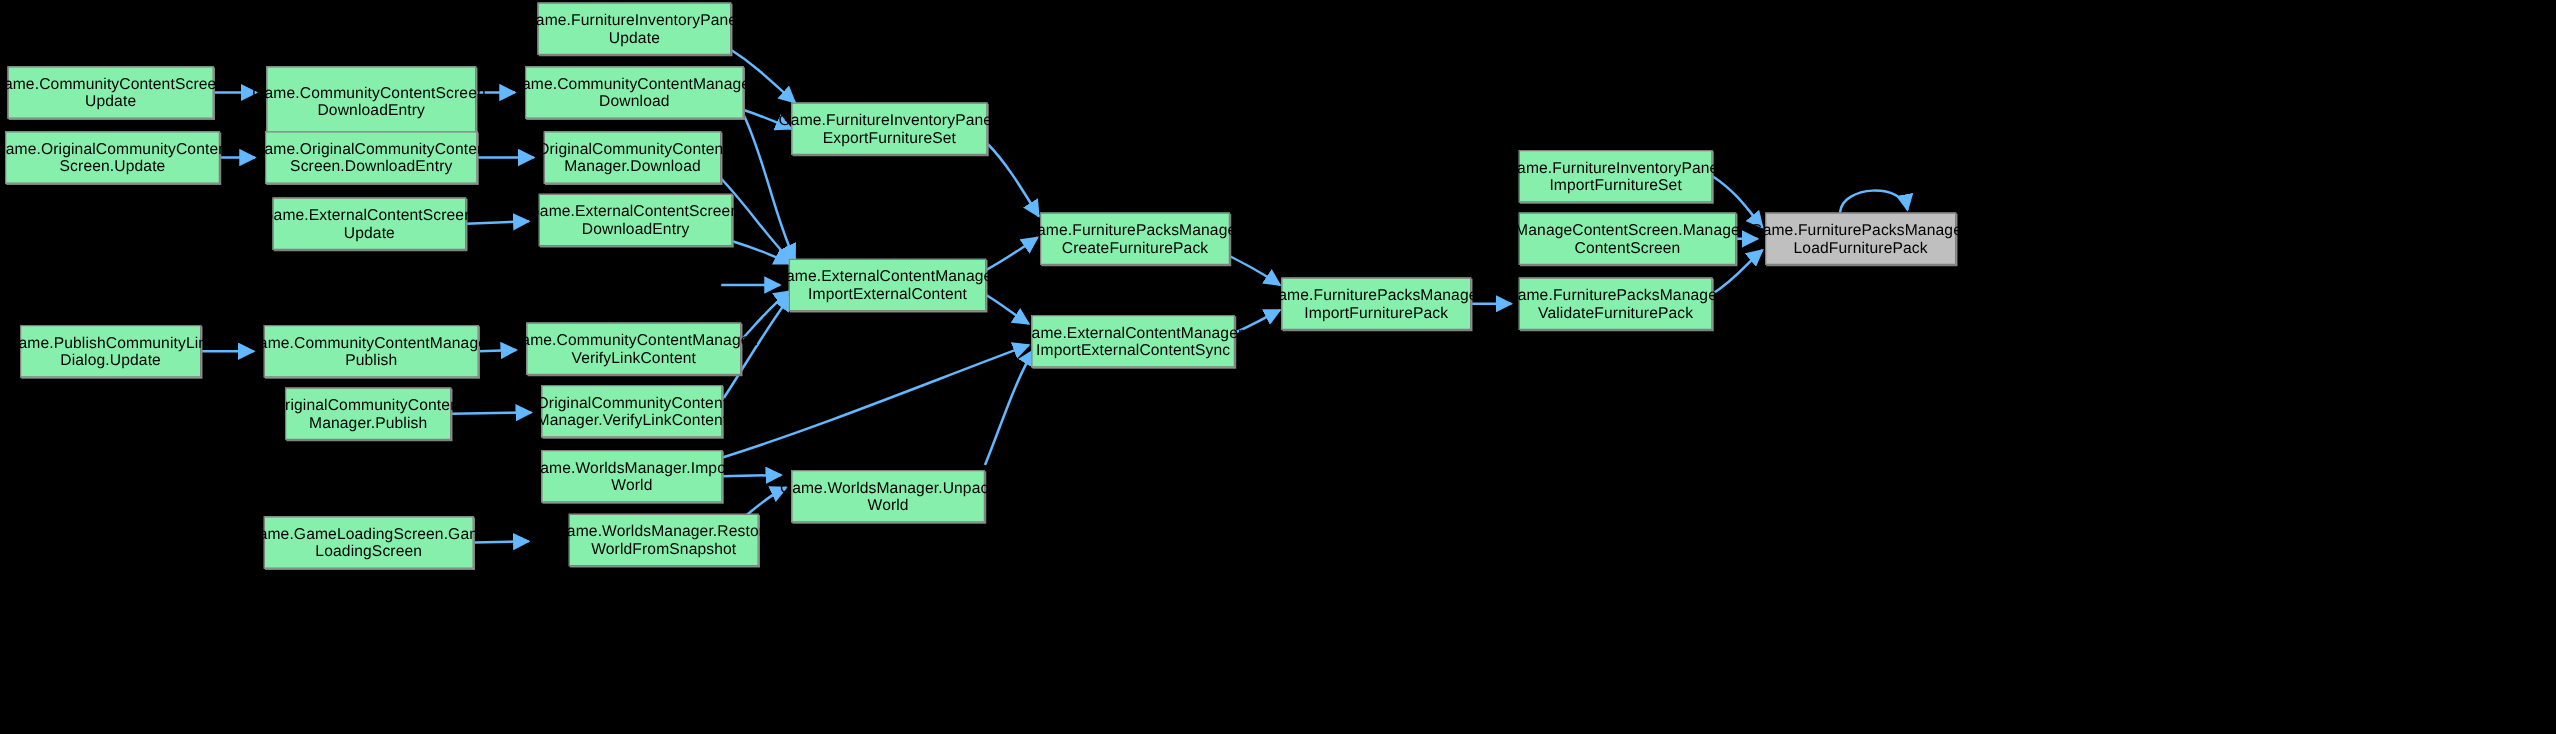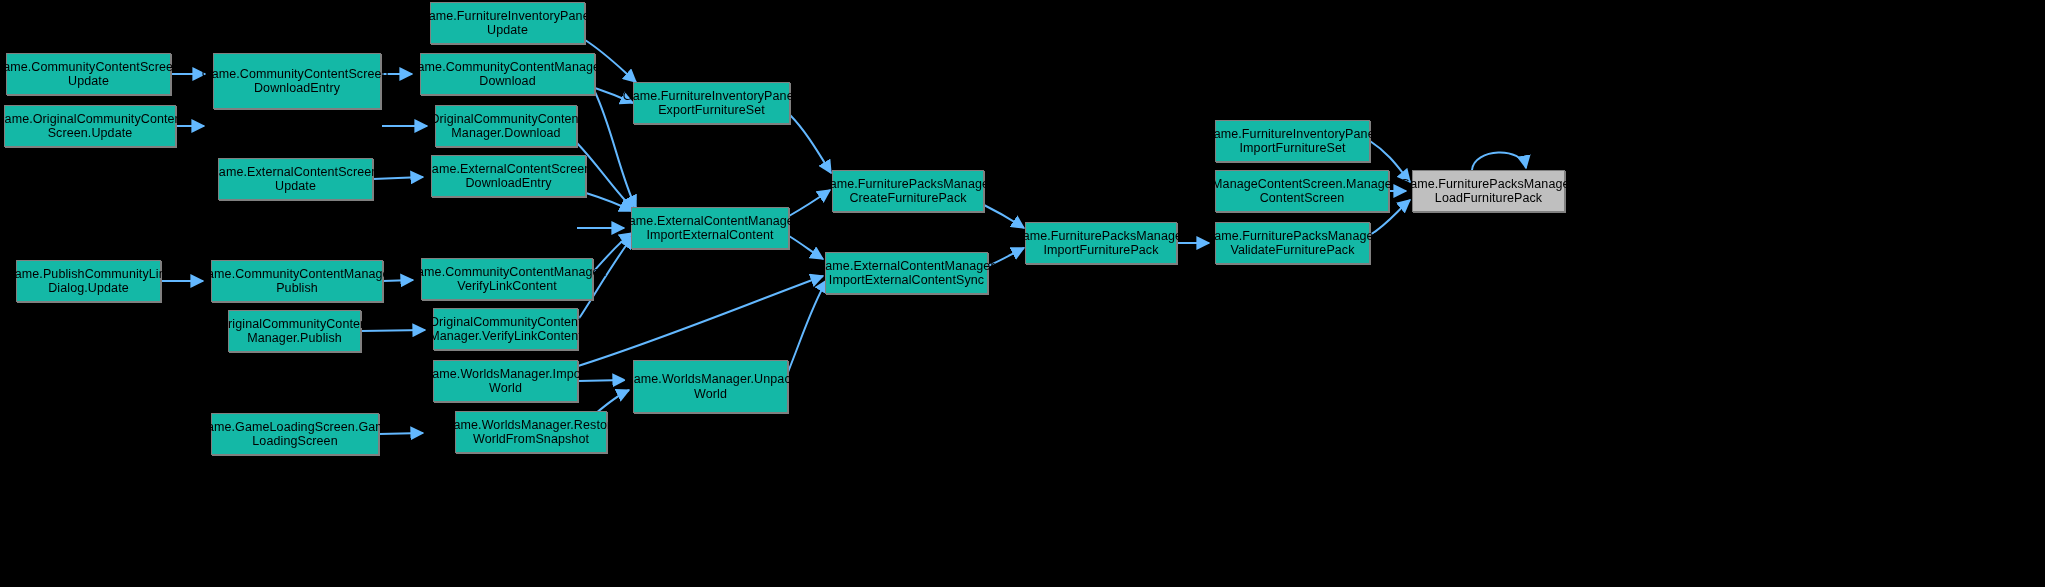--- a/index.html
+++ b/index.html
@@ -15,21 +15,21 @@
   #edges{
     position:absolute;
     left:0; top:0;
     width:2045px;
     height:587px;
     pointer-events:none;
   }
   .node{
     position:absolute;
     box-sizing:border-box;
-    background:#14b8a6;
+    background:#86efac;
     border:1px solid #808080;
     box-shadow:1px 1px 0 0 #808080;
     display:flex;
     align-items:center;
     justify-content:center;
     text-align:center;
     color:#000000;
     font-size:12.5px;
     line-height:14.5px;
     letter-spacing:0.1px;
@@ -105,20 +105,24 @@
 Download</span>
     </div>
     <div class="node" style="left: 633px; top: 82px; width: 157px; height: 42px;">
       <span class="label">Game.FurnitureInventoryPanel.
 ExportFurnitureSet</span>
     </div>
     <div class="node" style="left: 4px; top: 105px; width: 172px; height: 42px;">
       <span class="label">Game.OriginalCommunityContent
 Screen.Update</span>
     </div>
+    <div class="node" style="left: 212px; top: 105px; width: 170px; height: 42px;">
+      <span class="label">Game.OriginalCommunityContent
+Screen.DownloadEntry</span>
+    </div>
     <div class="node" style="left: 435px; top: 105px; width: 142px; height: 42px;">
       <span class="label">OriginalCommunityContent
 Manager.Download</span>
     </div>
     <div class="node" style="left: 1215px; top: 120px; width: 155px; height: 42px;">
       <span class="label">Game.FurnitureInventoryPanel.
 ImportFurnitureSet</span>
     </div>
     <div class="node" style="left: 218px; top: 158px; width: 155px; height: 42px;">
       <span class="label">Game.ExternalContentScreen.
@@ -173,21 +177,21 @@
 Manager.Publish</span>
     </div>
     <div class="node" style="left: 433px; top: 308px; width: 145px; height: 42px;">
       <span class="label">OriginalCommunityContent
 Manager.VerifyLinkContent</span>
     </div>
     <div class="node" style="left: 433px; top: 360px; width: 145px; height: 42px;">
       <span class="label">Game.WorldsManager.Import
 World</span>
     </div>
-    <div class="node" style="left: 633px; top: 360px; width: 155px; height: 53px;">
+    <div class="node" style="left: 633px; top: 376px; width: 155px; height: 42px;">
       <span class="label">Game.WorldsManager.Unpack
 World</span>
     </div>
     <div class="node" style="left: 211px; top: 413px; width: 168px; height: 42px;">
       <span class="label">Game.GameLoadingScreen.Game
 LoadingScreen</span>
     </div>
     <div class="node" style="left: 431px; top: 411px; width: 152px; height: 42px; margin-left: 24px;">
       <span class="label">Game.WorldsManager.Restore
 WorldFromSnapshot</span>

